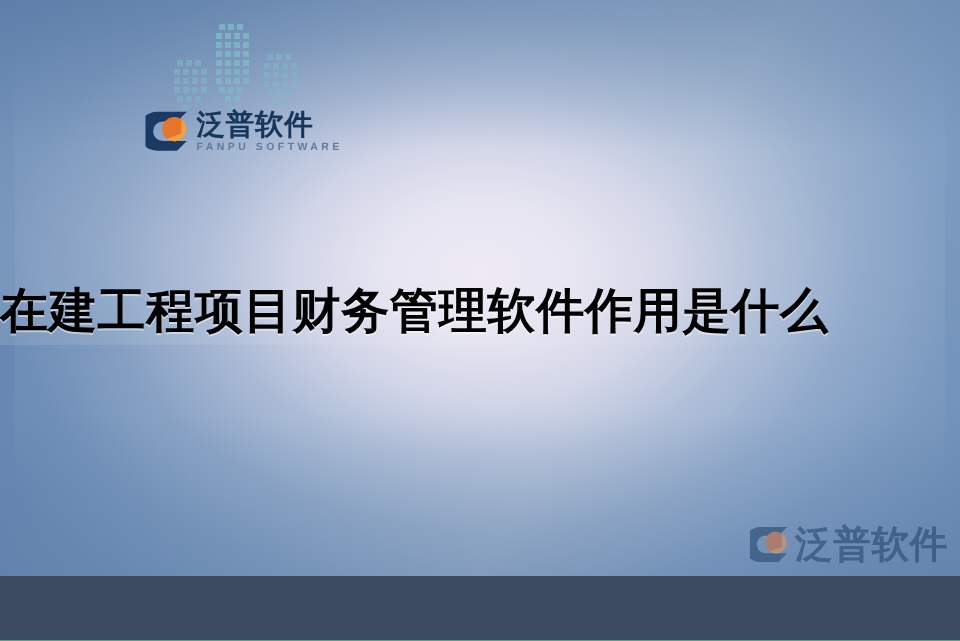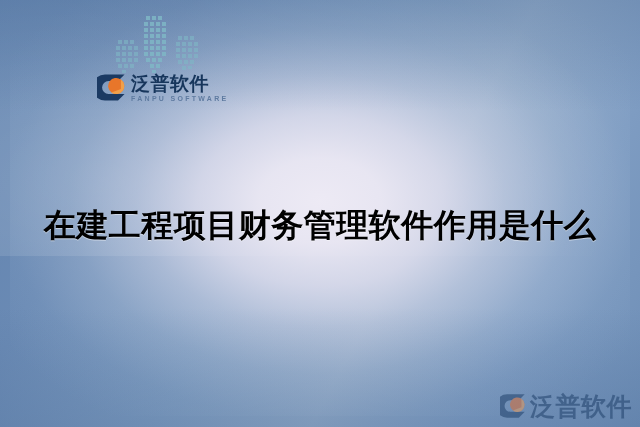--- a/index.html
+++ b/index.html
@@ -3,21 +3,21 @@
 <meta charset="utf-8">
 <style>
   html, body {
     margin: 0;
     padding: 0;
     background: #3b4a5e;
   }
   #banner {
     position: relative;
     width: 640px;
-    height: 427px;
+    height: 384px;
     overflow: hidden;
     font-family: "Liberation Sans", "DejaVu Sans", sans-serif;
     
     background-color: #86efac;
   }
 
   
   .bg-base {
     position: absolute;
     inset: 0;
@@ -112,22 +112,21 @@
     color: #5f7ba0;
     letter-spacing: 2.3px;
     white-space: nowrap;
   }
 
   
   .headline {
     position: absolute;
     left: 0;
     right: 0;
-    top: 204px;
-    text-align: center;
+    top: 186px;
     font-size: 32px;
     font-weight: bold;
     color: #000000;
     letter-spacing: 0.5px;
     white-space: nowrap;
     text-shadow: 0 1px 0 rgba(255,255,255,0.45);
   }
 
   
   .watermark {

